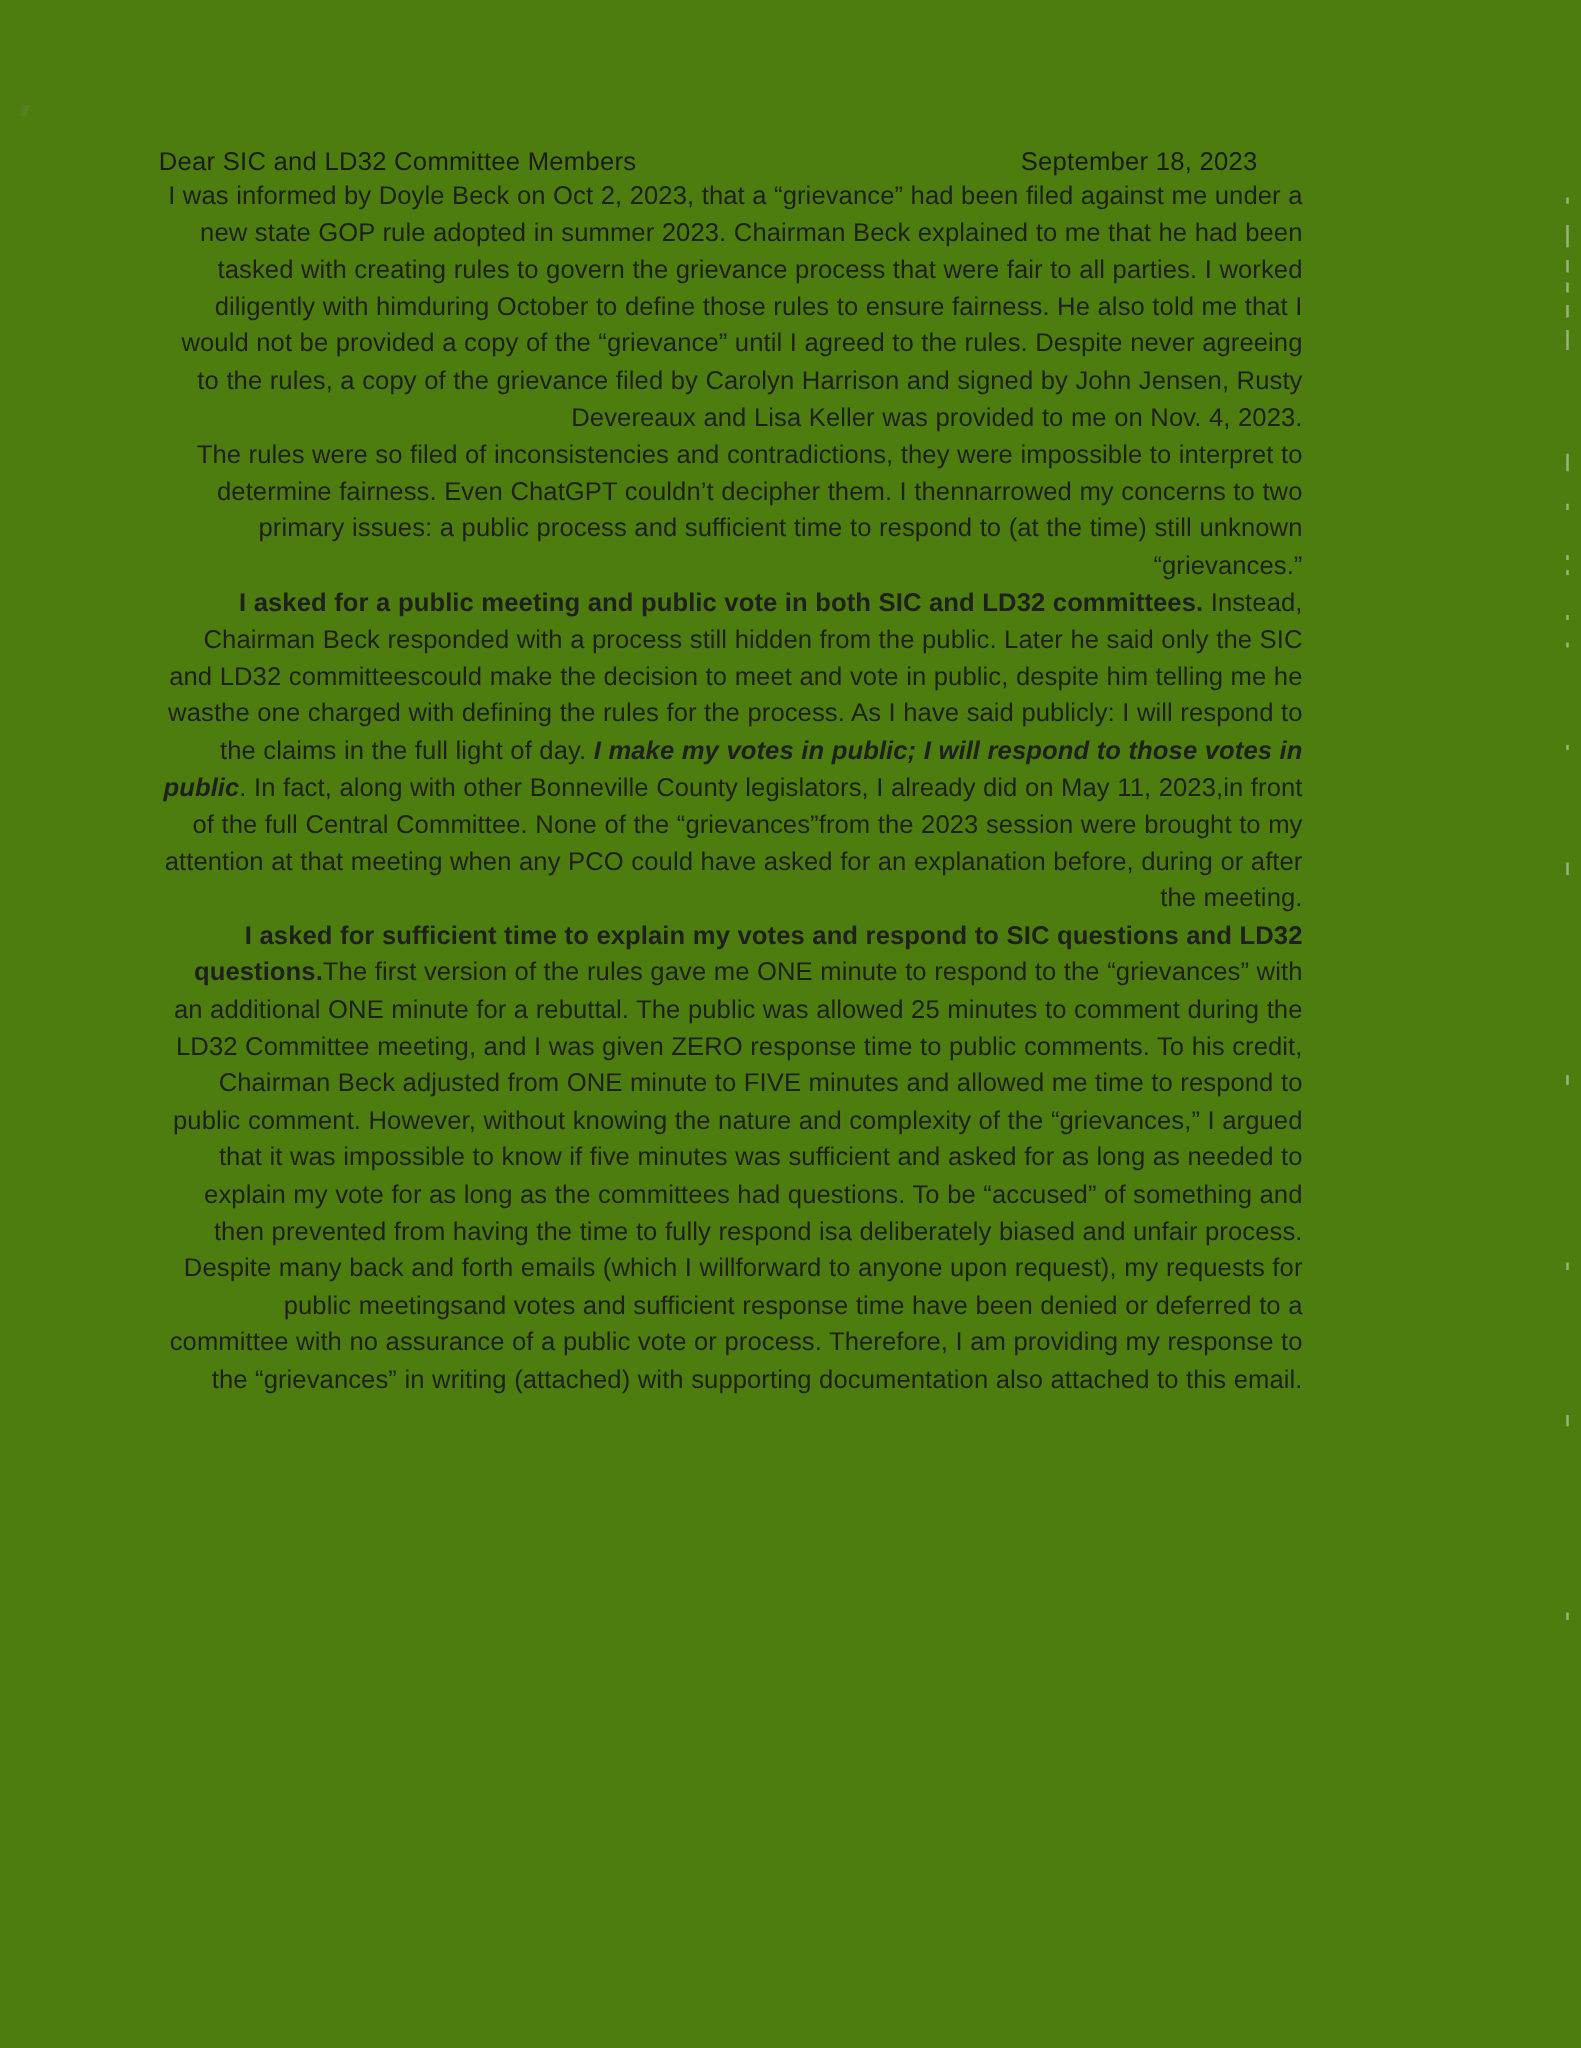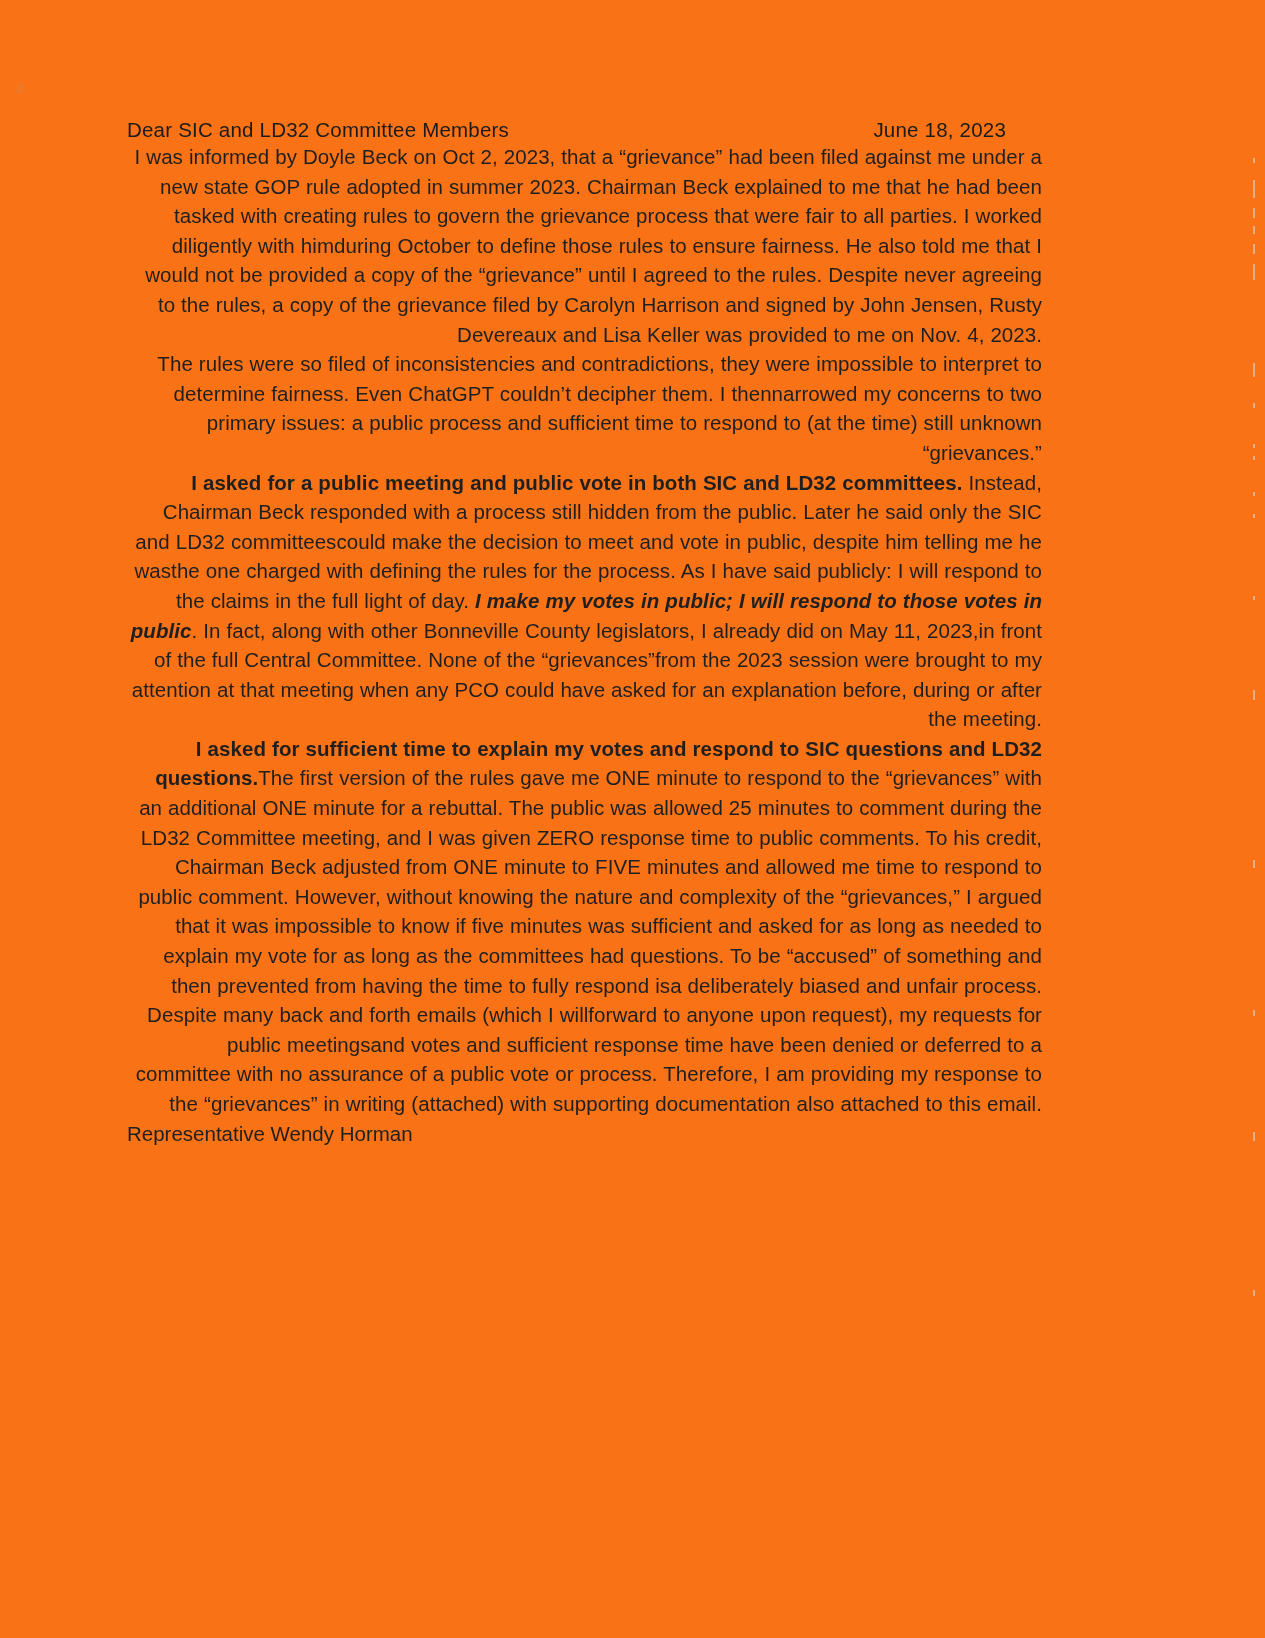--- a/index.html
+++ b/index.html
@@ -8,21 +8,21 @@
     padding: 0;
     background: #ffffff;
   }
   body {
     font-family: "Liberation Sans", sans-serif;
   }
   .page {
     position: relative;
     width: 1265px;
     height: 1638px;
-    background: #f97316;
+    background: #4d7c0f;
     overflow: hidden;
     box-sizing: border-box;
   }
   
   .speckle {
     position: absolute;
     background: #dcdcdc;
     opacity: 0.55;
     pointer-events: none;
   }
@@ -105,29 +105,28 @@
   <div class="speckle" style="left:1253px;top:690px;width:2px;height:10px;"></div>
   <div class="speckle" style="left:1253px;top:860px;width:2px;height:8px;"></div>
   <div class="speckle" style="left:1253px;top:1010px;width:2px;height:6px;"></div>
   <div class="speckle" style="left:1253px;top:1132px;width:2px;height:9px;"></div>
   <div class="speckle" style="left:1253px;top:1290px;width:2px;height:6px;"></div>
 
   <div class="letter">
 
     <div class="header-row">
       <span class="salutation">Dear SIC and LD32 Committee Members</span>
-      <span class="letter-date">June 18, 2023</span>
+      <span class="letter-date">September 18, 2023</span>
     </div>
 
     <p class="body-para para-gap-first">I was informed by Doyle Beck on Oct 2, 2023, that a “grievance” had been filed against me under a new state GOP rule adopted in summer 2023. Chairman Beck explained to me that he had been tasked with creating rules to govern the grievance process that were fair to all parties. I worked diligently with himduring October to define those rules to ensure fairness. He also told me that I would not be provided a copy of the “grievance” until I agreed to the rules. Despite never agreeing to the rules, a copy of the grievance filed by Carolyn Harrison and signed by John Jensen, Rusty Devereaux and Lisa Keller was provided to me on Nov. 4, 2023.</p>
 
     <p class="body-para para-gap">The rules were so filed of inconsistencies and contradictions, they were impossible to interpret to determine fairness. Even ChatGPT couldn’t decipher them. I thennarrowed my concerns to two primary issues: a public process and sufficient time to respond to (at the time) still unknown “grievances.”</p>
 
     <p class="body-para para-gap"><span class="lead">I asked for a public meeting and public vote in both SIC and LD32 committees.</span><span> Instead, Chairman Beck responded with a process still hidden from the public. Later he said only the SIC and LD32 committeescould make the decision to meet and vote in public, despite him telling me he wasthe one charged with defining the rules for the process. As I have said publicly: I will respond to the claims in the full light of day. </span><span class="em-bold">I make my votes in public; I will respond to those votes in public</span><span>. In fact, along with other Bonneville County legislators, I already did on May 11, 2023,in front of the full Central Committee. None of the “grievances”from the 2023 session were brought to my attention at that meeting when any PCO could have asked for an explanation before, during or after the meeting.</span></p>
 
     <p class="body-para para-gap"><span class="lead">I asked for sufficient time to explain my votes and respond to SIC questions and LD32 questions.</span><span>The first version of the rules gave me ONE minute to respond to the “grievances” with an additional ONE minute for a rebuttal. The public was allowed 25 minutes to comment during the LD32 Committee meeting, and I was given ZERO response time to public comments. To his credit, Chairman Beck adjusted from ONE minute to FIVE minutes and allowed me time to respond to public comment. However, without knowing the nature and complexity of the “grievances,” I argued that it was impossible to know if five minutes was sufficient and asked for as long as needed to explain my vote for as long as the committees had questions. To be “accused” of something and then prevented from having the time to fully respond isa deliberately biased and unfair process.</span></p>
 
     <p class="body-para para-gap">Despite many back and forth emails (which I willforward to anyone upon request), my requests for public meetingsand votes and sufficient response time have been denied or deferred to a committee with no assurance of a public vote or process. Therefore, I am providing my response to the “grievances” in writing (attached) with supporting documentation also attached to this email.</p>
 
-    <p class="signature sign-gap">Representative Wendy Horman</p>
 
   </div>
 </div>
 
 </body></html>

